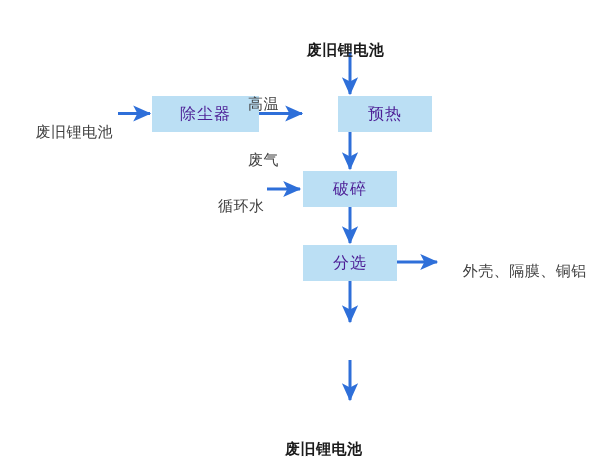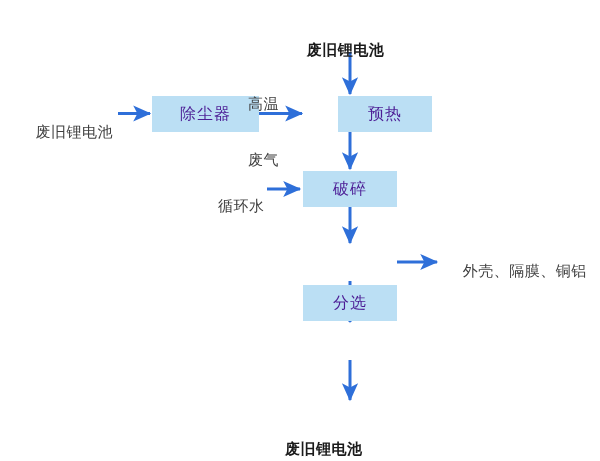--- a/index.html
+++ b/index.html
@@ -91,21 +91,21 @@
   </div>
 
   <div class="node" style="left:303px; top:96px; width:94px; height:36px;margin-left:35px;">
     <span>预热</span>
   </div>
 
   <div class="node" style="left:303px; top:171px; width:94px; height:36px;">
     <span>破碎</span>
   </div>
 
-  <div class="node" style="left:303px; top:245px; width:94px; height:36px;margin-top:40px;">
+  <div class="node" style="left:303px; top:245px; width:94px; height:36px;">
     <span>分选</span>
   </div>
 
 
   <div class="label right" style="left:8px; top:104px; width:105px;">
     <span>废旧锂电池</span>
   </div>
 
   <div class="label center" style="left:248px; top:57px; width:58px;">
     <div>高温</div>

